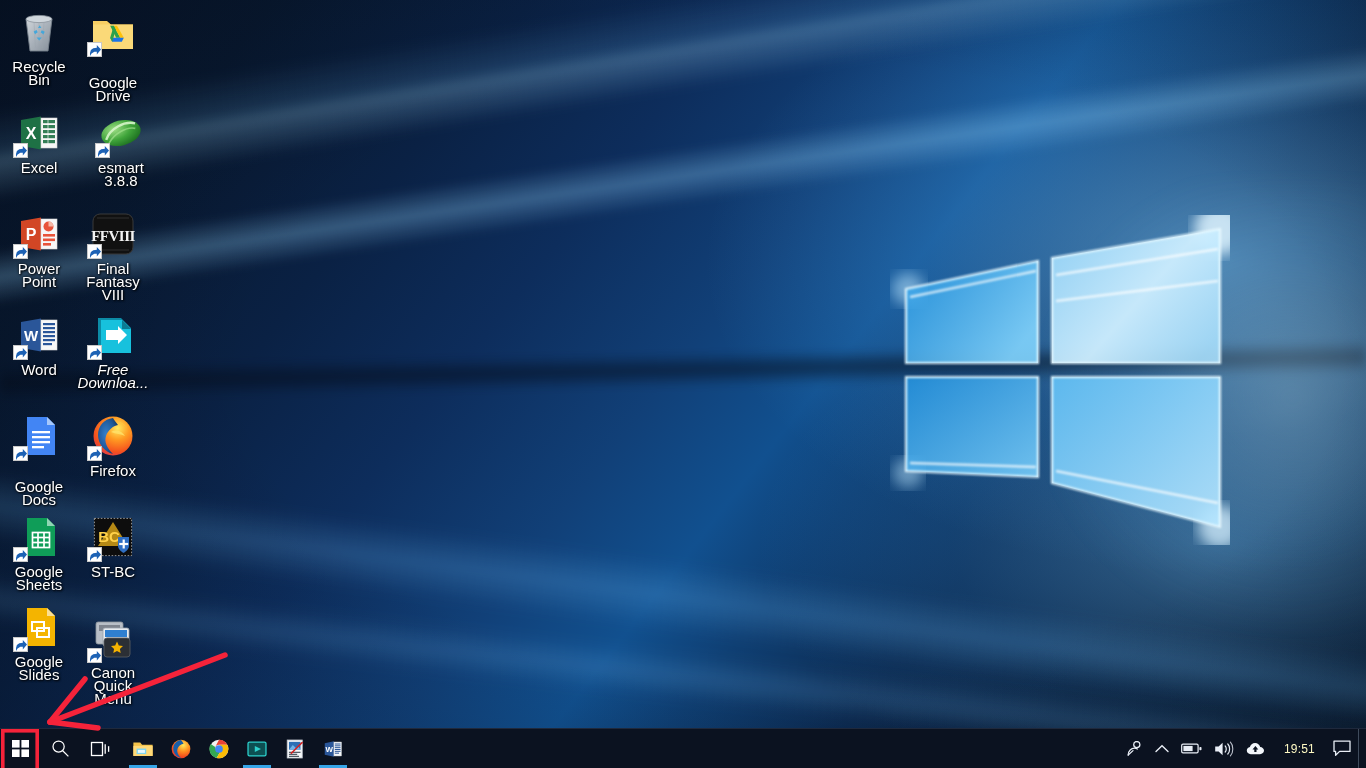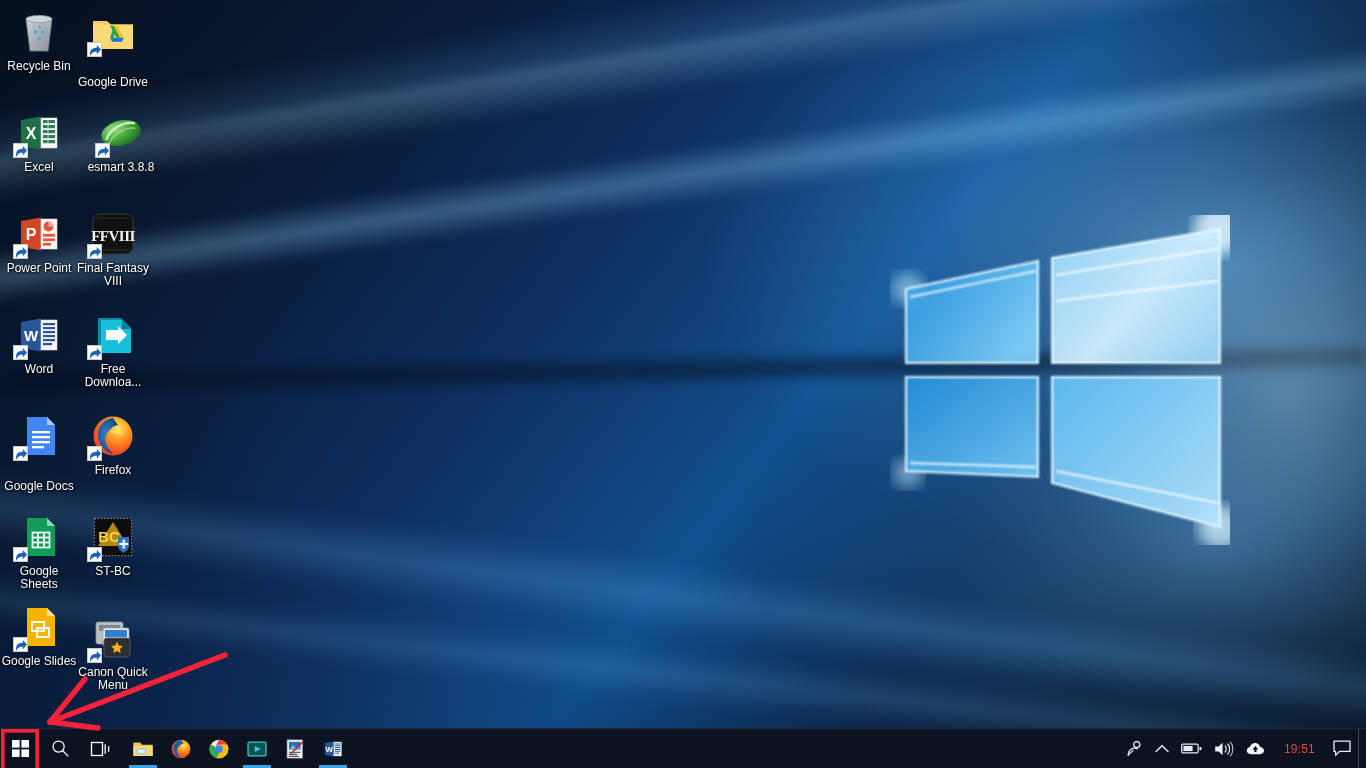--- a/index.html
+++ b/index.html
@@ -57,21 +57,21 @@
 
   
   #desktop-icons{ position:absolute; left:0; top:4px; width:160px; }
   .icon-cell{
     position:absolute; width:74px;
     display:flex; flex-direction:column; align-items:center;
     cursor:default;
   }
   .icon-art{ position:relative; width:48px; height:48px; }
   .icon-label{
-    margin-top:4px; color:#fff; font-size:12px; line-height:13px;
+    margin-top:4px; color:#fff; font-size:15px; line-height:13px;
     text-align:center; width:76px;
     text-shadow:0 0 3px rgba(0,0,0,0.95), 1px 1px 2px rgba(0,0,0,0.9);
     word-wrap:break-word;
   }
   
   .shortcut{
     position:absolute; left:-2px; bottom:-1px; width:15px; height:15px;
     background:#fff; border:1px solid #c8c8c8;
   }
   .shortcut::after{
@@ -104,21 +104,21 @@
     background:#36a5e8;
   }
   #tb-apps{ display:flex; align-items:stretch; margin-left:4px; }
   #tray{ margin-left:auto; display:flex; align-items:stretch; padding-right:2px; }
   .tray-item{
     display:flex; align-items:center; justify-content:center;
     min-width:26px; padding:0 6px; cursor:pointer; color:#e9eef6;
   }
   #clock{
     display:flex; align-items:center; justify-content:center;
-    color:#ef4444; font-size:12px; padding:0 11px; cursor:pointer;
+    color:#fef9c3; font-size:12px; padding:0 11px; cursor:pointer;
     letter-spacing:0.2px;
   }
   #action-center{
     display:flex; align-items:center; justify-content:center;
     width:32px; cursor:pointer;
   }
   #show-desktop{
     width:6px; border-left:1px solid rgba(170,190,215,0.33); cursor:pointer;
   }
 
@@ -298,21 +298,21 @@
             <rect x="28" y="16" width="12" height="2.2"></rect>
         <rect x="28" y="20" width="12" height="2.2"></rect>
             <rect x="28" y="24" width="12" height="2.2"></rect>
         <rect x="28" y="28" width="12" height="2.2"></rect>
             <rect x="28" y="32" width="9" height="2.2"></rect>
           </g>
       <text x="16" y="30" font-family="Liberation Sans,sans-serif" font-size="15" font-weight="bold" fill="#ffffff" text-anchor="middle">W</text>
         </svg><span class="shortcut"></span></div>
       <div class="icon-label">Word</div>
     </div>
-    <div class="icon-cell" title="Free Downloa..." style="left: 76px; top: 307px;">
+    <div class="icon-cell" title="Free Downloa..." style="left: 76px; top: 307px; font-style: italic;">
       <div class="icon-art"><svg viewBox="0 0 48 48" width="48" height="48">
       <path d="M9,7 L32,7 L42,17 L42,42 L9,42 Z" fill="#0c8ba6"></path>
       <path d="M12,9 L33,9 L42,18 L42,42 L12,42 Z" fill="#17c1dd"></path>
       <path d="M33,9 L42,18 L33,18 Z" fill="#0b7c93"></path>
       <path d="M17,19 L29,19 L29,15 L38,24 L29,33 L29,29 L17,29 Z" fill="#ffffff"></path>
         </svg><span class="shortcut"></span></div>
       <div class="icon-label">Free Downloa...</div>
     </div>
     <div class="icon-cell" title="Google Docs" style="left: 2px; top: 408px; gap: 16px;">
       <div class="icon-art"><svg viewBox="0 0 48 48" width="48" height="48">

